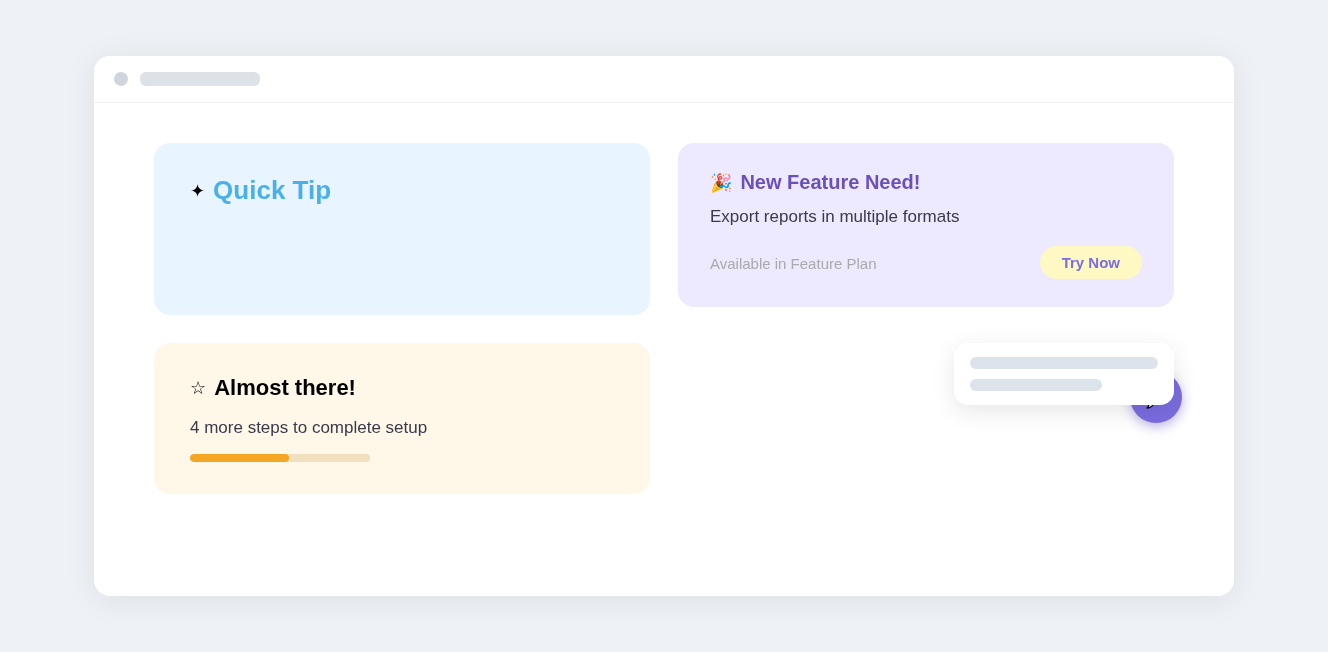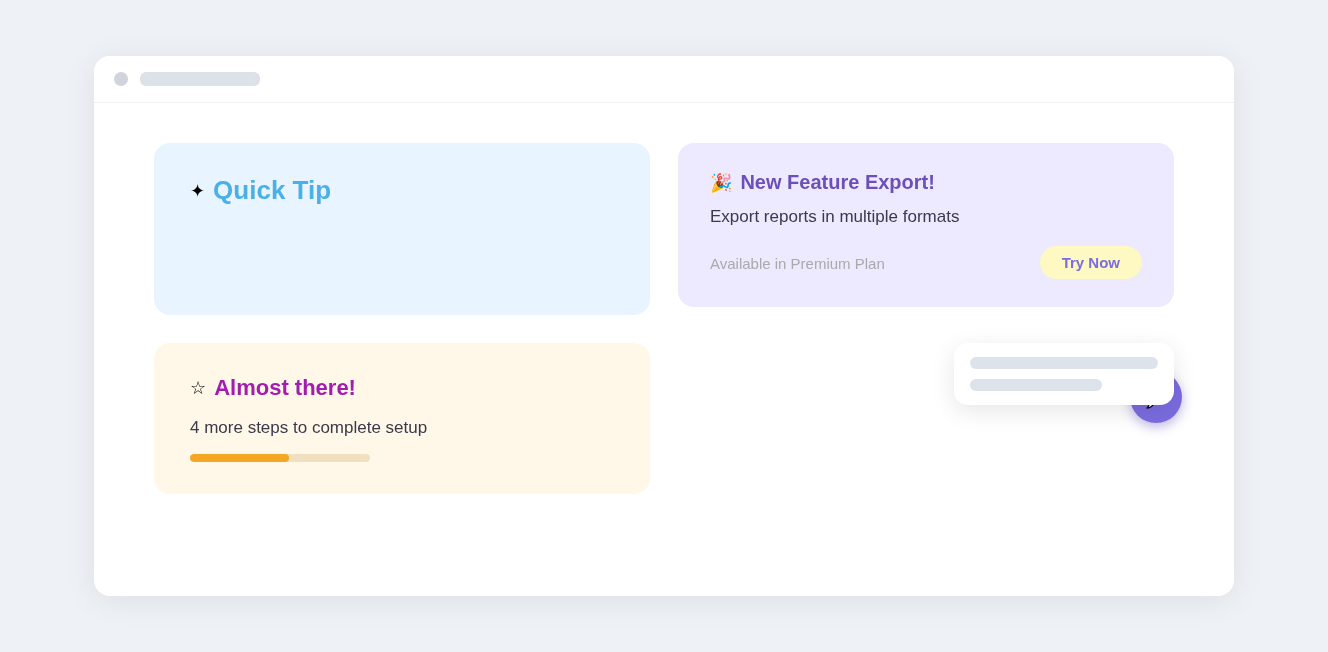--- a/index.html
+++ b/index.html
@@ -133,21 +133,21 @@
       border-radius: 16px;
       padding: 32px 36px;
       display: flex;
       flex-direction: column;
       gap: 14px;
     }
 
     .card-title-almost {
       font-size: 22px;
       font-weight: 700;
-      color: #a21caf;
+      color: #000000;
     }
 
     .progress-bar-track {
       width: 180px;
       height: 8px;
       background: #f0e0c0;
       border-radius: 4px;
       overflow: hidden;
     }
 
@@ -259,25 +259,25 @@
       <div class="card-title-row">
         <span class="card-icon">✦</span>
         <span class="card-title-quick-tip">Quick Tip</span>
       </div>
     </div>
 
     <div class="feature-alert-right">
       <div class="card-feature-alert">
         <div class="card-title-row">
           <span class="card-icon">🎉</span>
-          <span class="card-title-feature">New Feature Export!</span>
+          <span class="card-title-feature">New Feature Need!</span>
         </div>
         <div class="card-body-text">Export reports in multiple formats</div>
         <div class="feature-bottom-row">
-          <span class="card-subtitle">Available in Premium Plan</span>
+          <span class="card-subtitle">Available in Feature Plan</span>
           <button class="try-now-btn">Try Now</button>
         </div>
       </div>
 
       <div style="position:relative; align-self:flex-end; margin-top: 8px; margin-right: 10px;">
         <div class="chat-fab">
           <span class="chat-fab-icon">💬</span>
         </div>
         <div class="chat-badge">3</div>
       </div>

